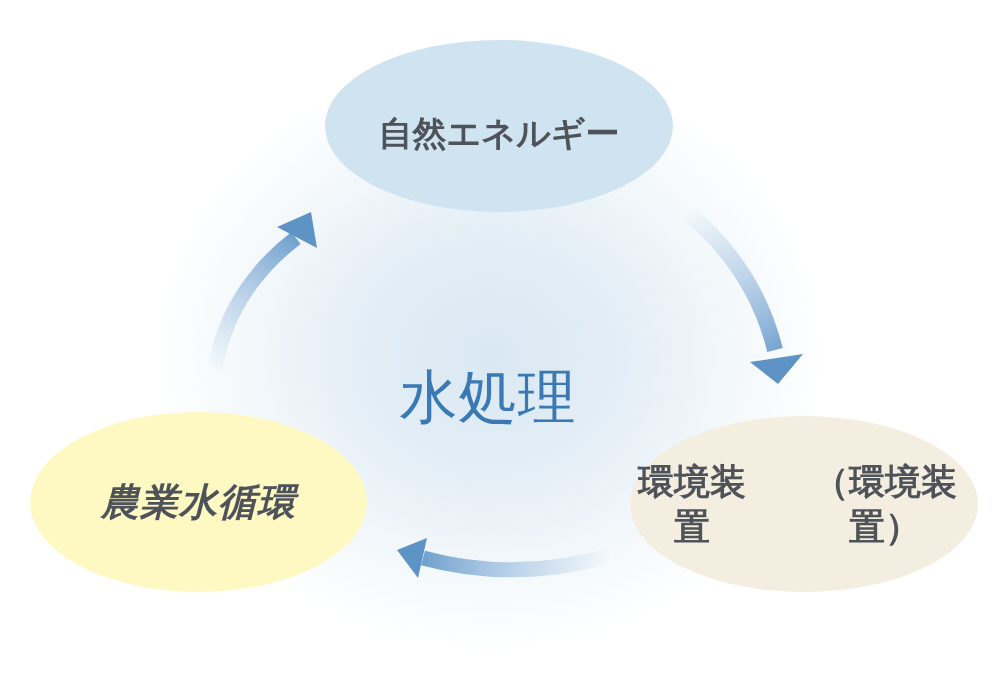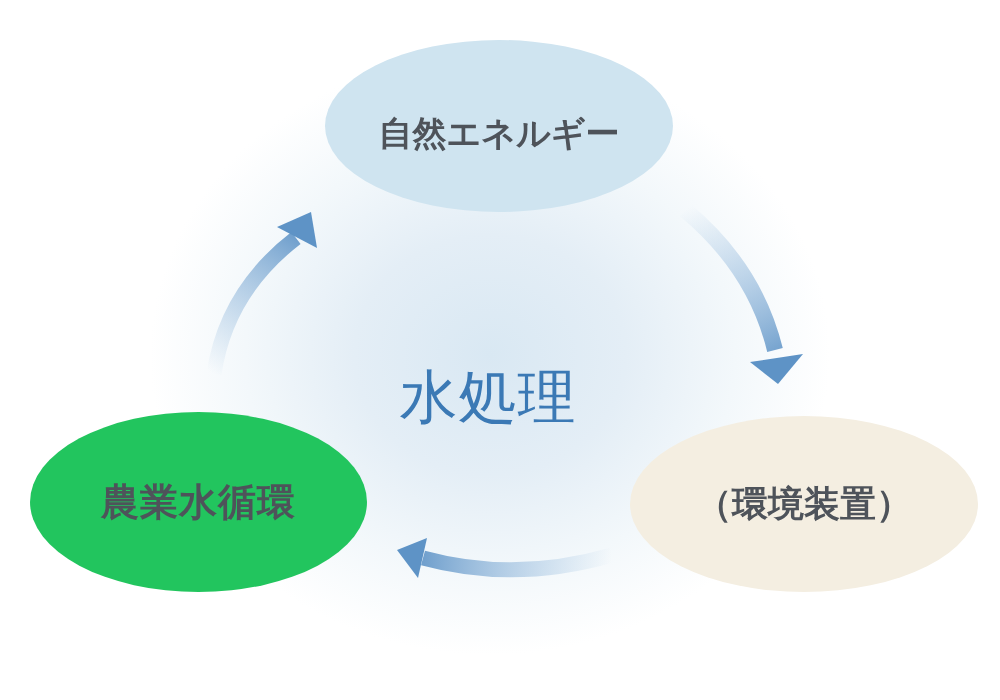--- a/index.html
+++ b/index.html
@@ -50,23 +50,24 @@
   .node-right {
     left: 630px; top: 416px;
     width: 348px; height: 176px;
     background: #f4eee1;
     font-size: 36px;
     line-height: 1.26;
   }
   .node-left {
     left: 30px; top: 412px;
     width: 337px; height: 180px;
-    background: #22c55e;
+    background: #fef9c3;
     font-size: 38px;
     letter-spacing: 1px;
+    font-style: italic;
   }
   .node-line { display: block; }
   .center-title {
     position: absolute;
     left: 288px;
     top: 326px;
     width: 400px;
     text-align: center;
     font-family: "DejaVu Serif", "Liberation Serif", serif;
     font-size: 58px;
@@ -116,20 +117,21 @@
       <path d="M 214 374 Q 226 292 296 238" fill="none" stroke="url(#gradL)" stroke-width="15"></path>
       <polygon points="311,212 317,248 277,227" fill="#5e93c6"></polygon>
     </g>
   </svg>
 
   <div class="node node-top">
     <span class="node-line">自然エネルギー</span>
   </div>
 
   <div class="node node-right">
+    <span class="node-line">環境装置</span>
     <span class="node-line">（環境装置）</span>
   </div>
 
   <div class="node node-left">
     <span class="node-line">農業水循環</span>
   </div>
 
   <div class="center-title">水処理</div>
 
 </div>

